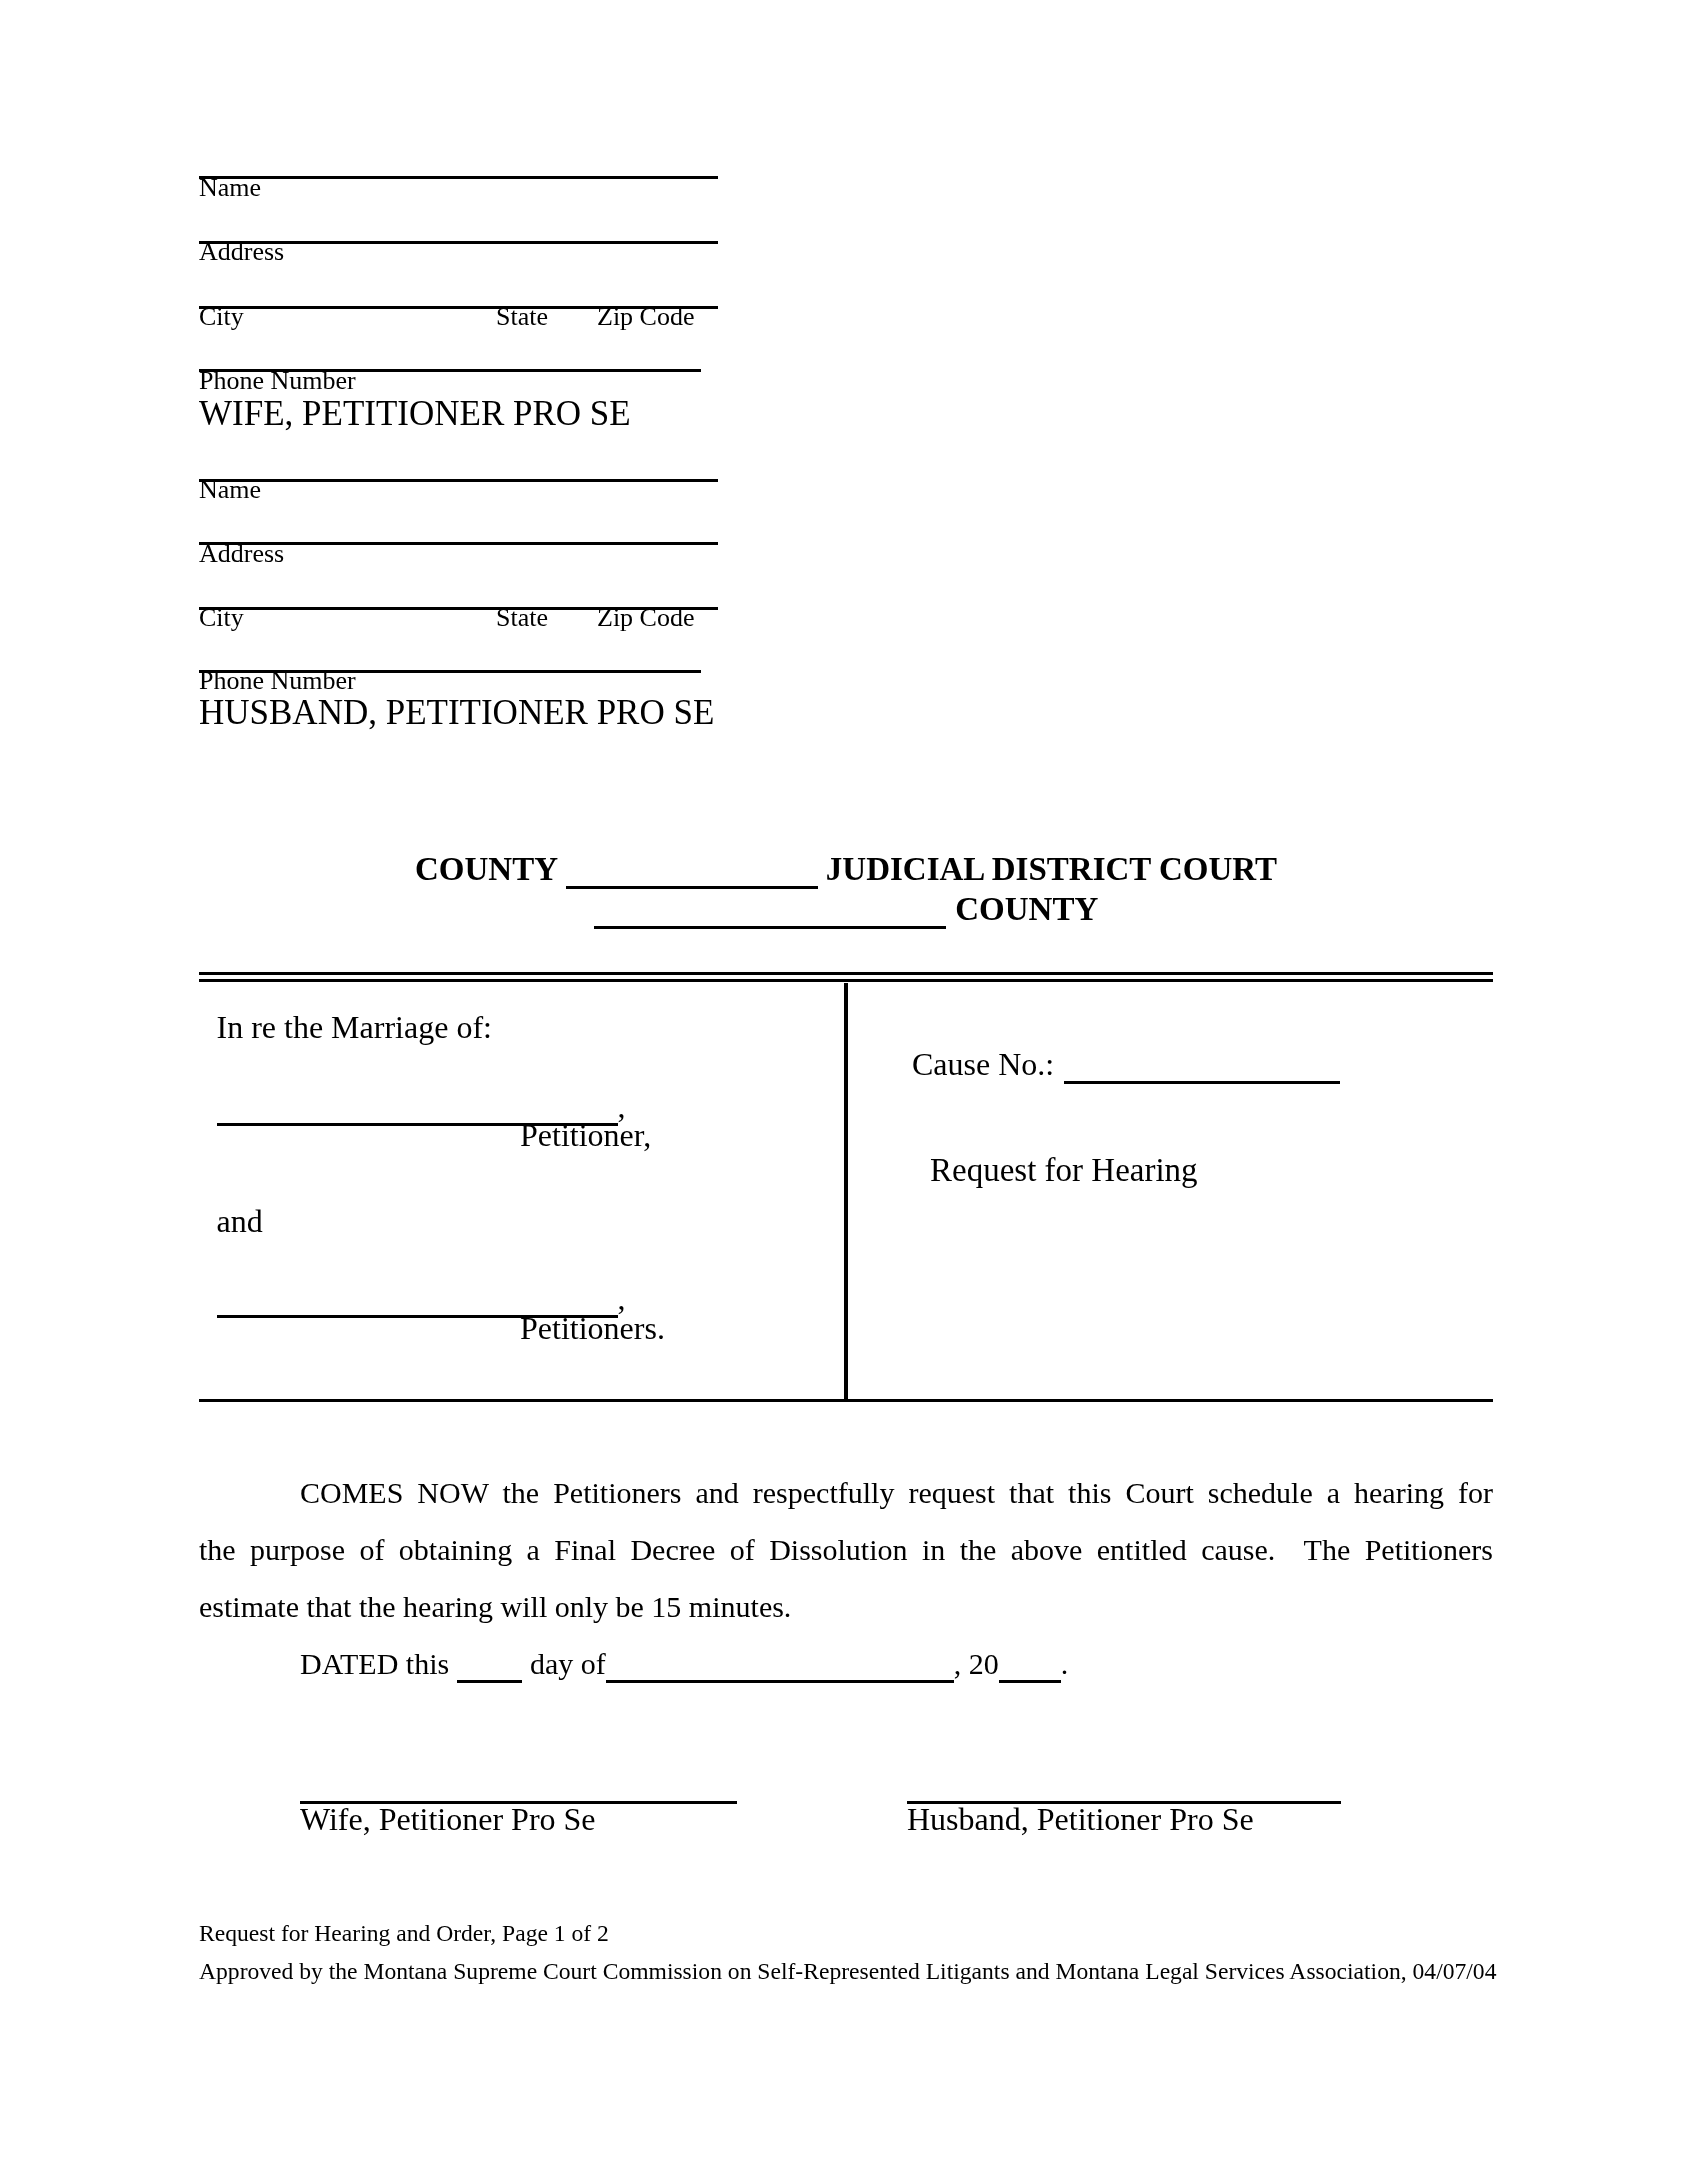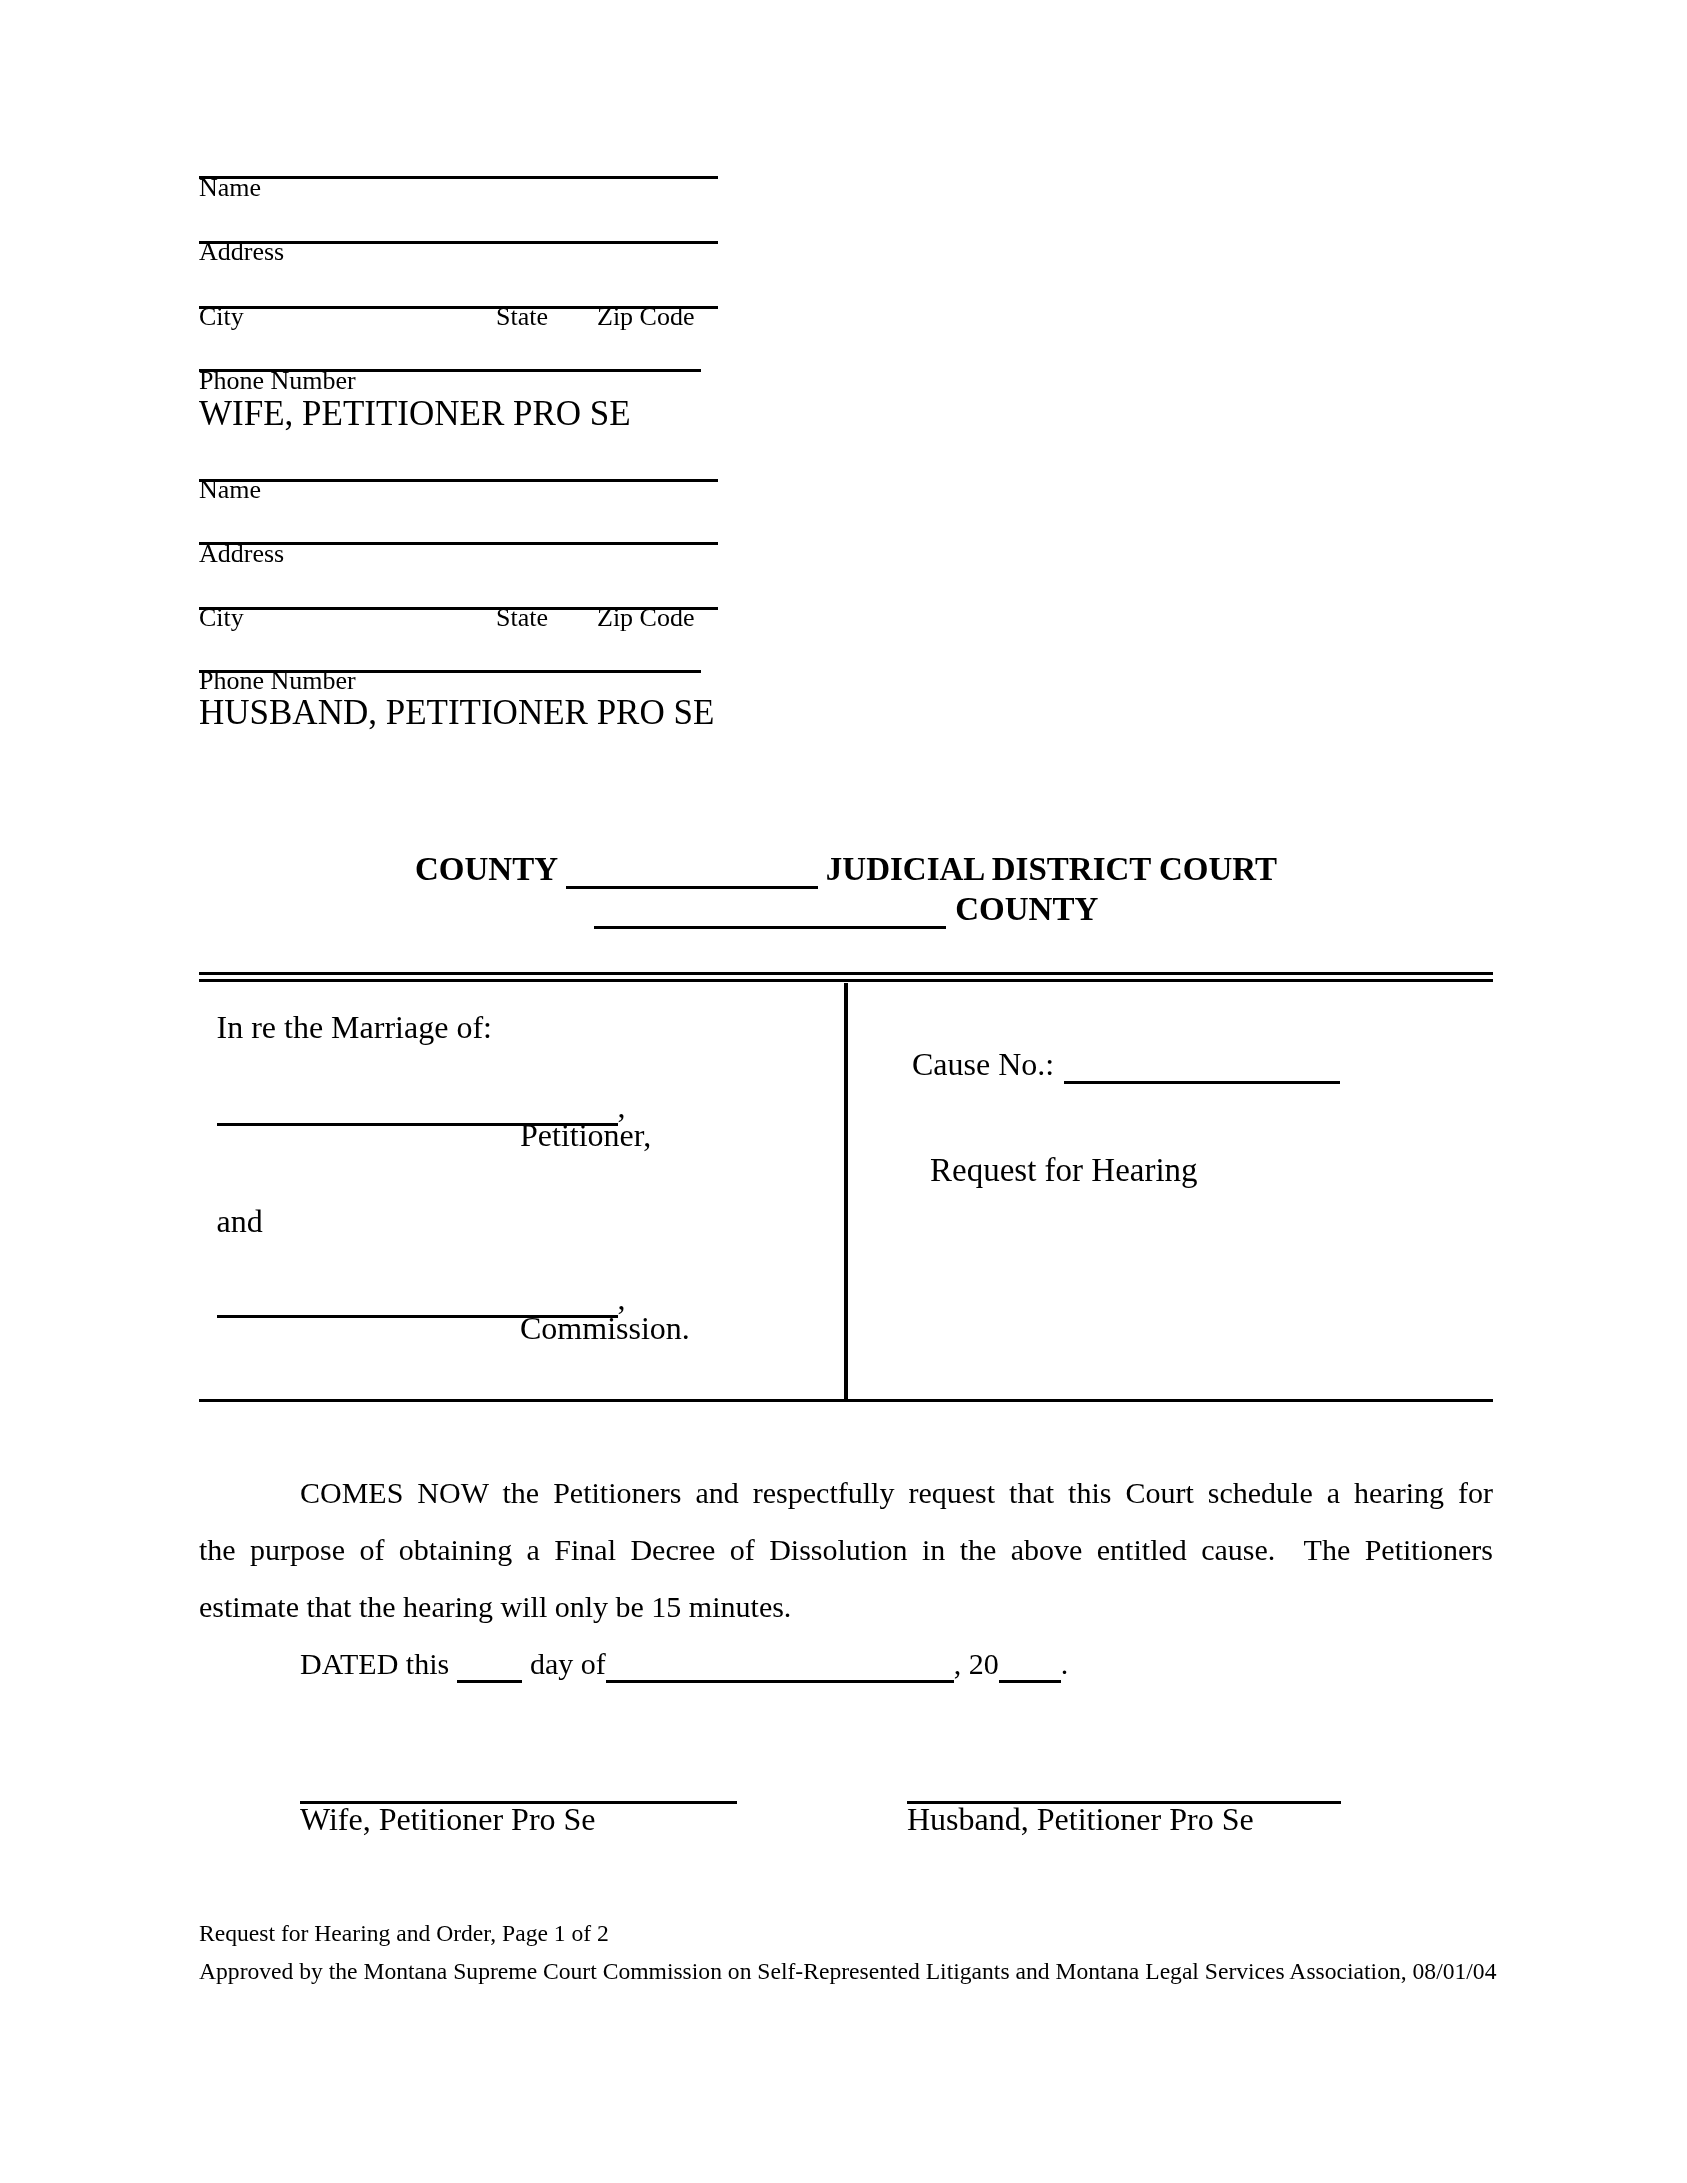--- a/index.html
+++ b/index.html
@@ -113,38 +113,38 @@
     <div class="caption-divider"></div>
 
     <div class="cap-text" style="left:17.5px; top:28px;">In re the Marriage of:</div>
 
     <div class="cap-text" style="left:17.5px; top:107px;"><span class="blank" style="width:401px;"></span><span>,</span></div>
     <div class="cap-text" style="left:321px; top:136px;">Petitioner,</div>
 
     <div class="cap-text" style="left:17.5px; top:222px;">and</div>
 
     <div class="cap-text" style="left:17.5px; top:299px;"><span class="blank" style="width:401px;"></span><span>,</span></div>
-    <div class="cap-text" style="left:321px; top:329px;">Commission.</div>
+    <div class="cap-text" style="left:321px; top:329px;">Petitioners.</div>
 
     <div class="cap-text" style="left:713px; top:65px;"><span>Cause No.:</span><span class="blank" style="width:276px; margin-left:9.6px;"></span></div>
     <div class="doc-title" style="left:731px; top:171px;">Request for Hearing</div>
   </div>
 
   <div class="body-par">
     <div class="body-line first">COMES NOW the Petitioners and respectfully request that this Court schedule a hearing for</div>
     <div class="body-line">the purpose of obtaining a Final Decree of Dissolution in the above entitled cause.&nbsp; The Petitioners</div>
     <div class="body-line last">estimate that the hearing will only be 15 minutes.</div>
   </div>
 
   <div class="dated-line"><span>DATED this</span><span class="blank" style="width:65px; margin:0 7.9px;"></span><span>day of</span><span class="blank" style="width:348px;"></span><span>, 20</span><span class="blank" style="width:62px;"></span><span>.</span></div>
 
   <div class="rule" style="left:300px; top:1801px; width:437px;"></div>
   <div class="rule" style="left:907px; top:1801px; width:434px;"></div>
   <div class="sig-label" style="left:300px; top:1803px;">Wife, Petitioner Pro Se</div>
   <div class="sig-label" style="left:907px; top:1803px;">Husband, Petitioner Pro Se</div>
 
   <div class="footer">
     <div>Request for Hearing and Order, Page 1 of 2</div>
-    <div>Approved by the Montana Supreme Court Commission on Self-Represented Litigants and Montana Legal Services Association, 08/01/04</div>
+    <div>Approved by the Montana Supreme Court Commission on Self-Represented Litigants and Montana Legal Services Association, 04/07/04</div>
   </div>
 
 </div>
 
 
 </body></html>

